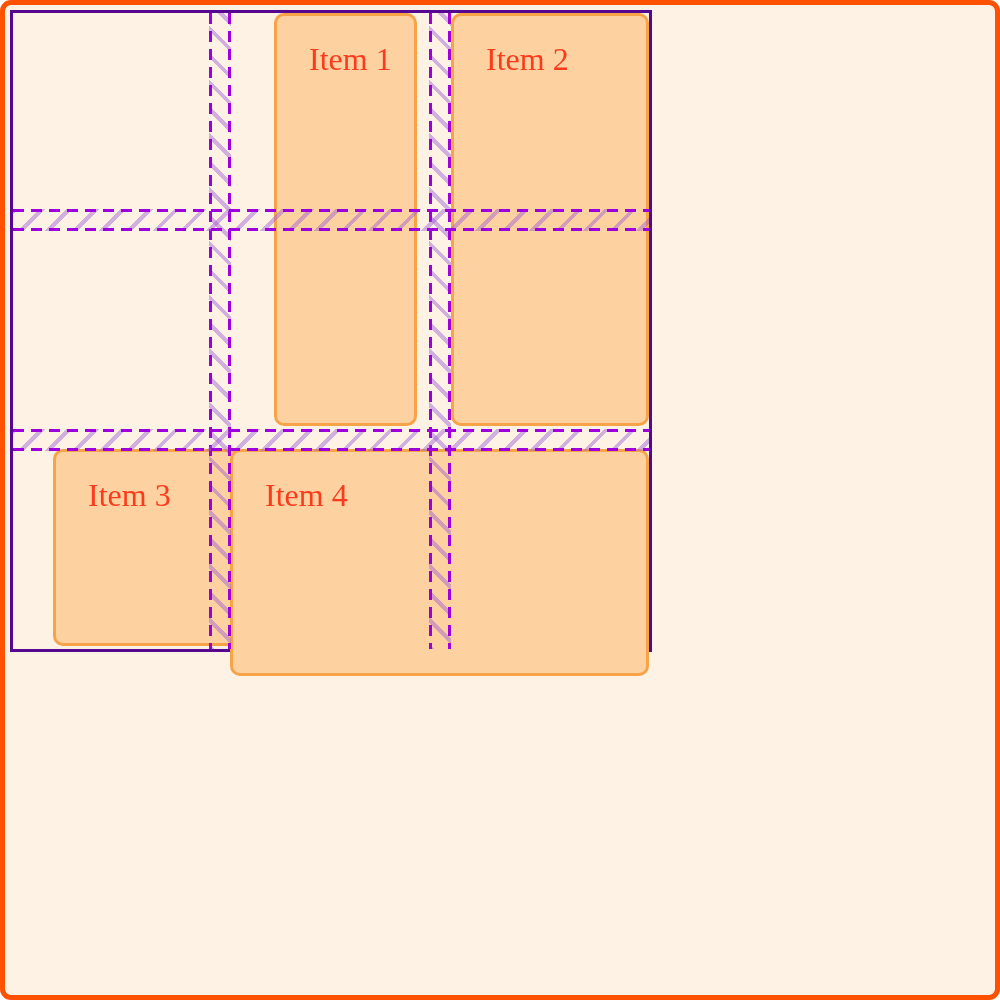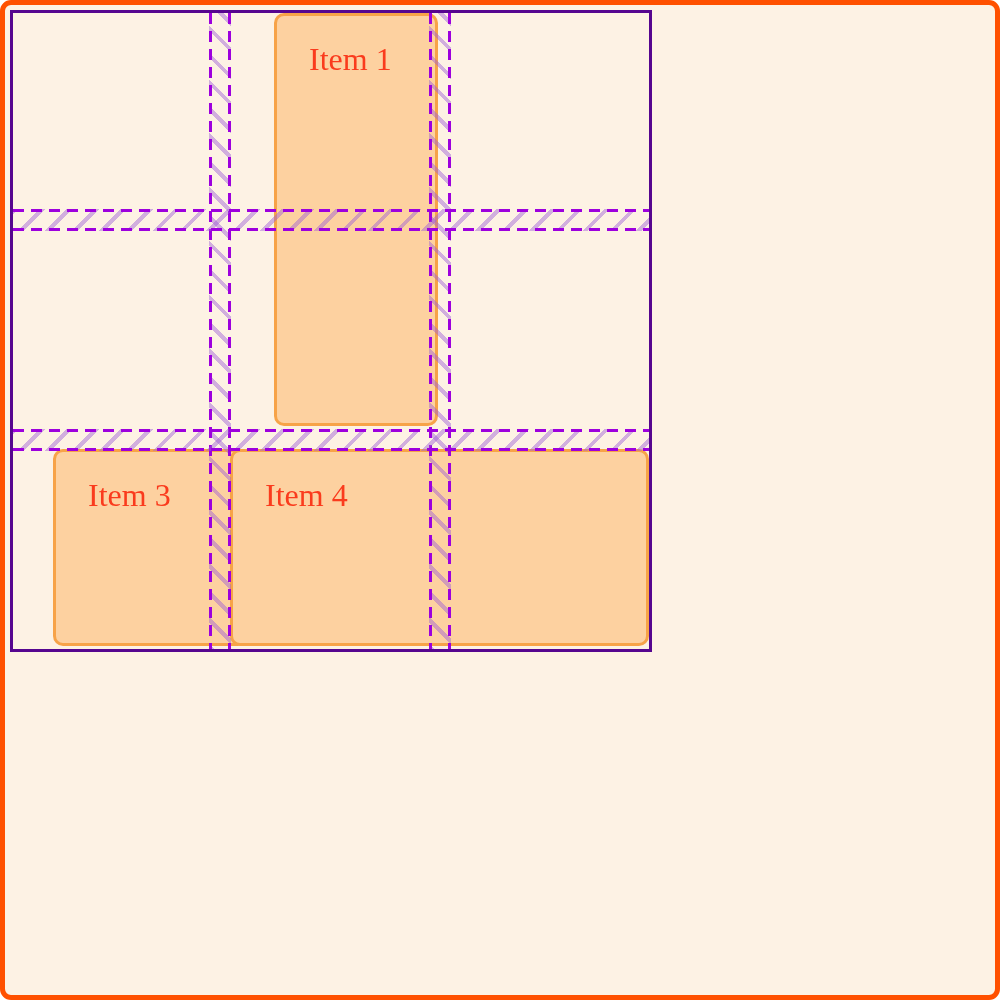--- a/index.html
+++ b/index.html
@@ -24,24 +24,24 @@
   .card{
     position:absolute; box-sizing:border-box; z-index:1;
     background:var(--card-bg,#FDD1A0);
     border:3px solid var(--card-border,#F7A348);
     border-radius:10px;
     padding:25px 32px;
     font-size:32px; line-height:1.15;
     color:var(--card-text,#FA3B1D);
     white-space:nowrap;
   }
-  .item1{left:269px; top:8px;   width:164px; height:413px;}
+  .item1{left:269px; top:8px;   width:143px; height:413px;}
   .item2{left:446px; top:8px;   width:198px; height:413px;}
   .item3{left:6px;   top:444px; width:195px; height:197px;margin-left:42px;}
-  .item4{left:225px; top:444px; width:419px; height:197px;}
+  .item4{left:225px; top:444px; width:419px; height:227px;}
 
   
   .gap{position:absolute; z-index:2; pointer-events:none;}
   .gap.v{
     top:8px; height:636px; width:22px;
     background-image:
       repeating-linear-gradient(180deg, var(--gap-dash,#9D00DD) 0 11px, transparent 11px 18px),
       repeating-linear-gradient(180deg, var(--gap-dash,#9D00DD) 0 11px, transparent 11px 18px),
       repeating-linear-gradient(45deg,  var(--gap-hatch,rgba(156,93,214,0.45)) 0 4px, transparent 4px 19px);
     background-size:3px 100%, 3px 100%, 100% 100%;
@@ -64,20 +64,23 @@
 </head>
 <body>
 
 <div class="page">
 
   <div class="grid-frame"></div>
 
   <div class="card item1">
     <span>Item 1</span>
   </div>
+  <div class="card item2">
+    <span>Item 2</span>
+  </div>
   <div class="card item3">
     <span>Item 3</span>
   </div>
   <div class="card item4">
     <span>Item 4</span>
   </div>
 
   <div class="gap v v1"></div>
   <div class="gap v v2"></div>
   <div class="gap h h1"></div>

